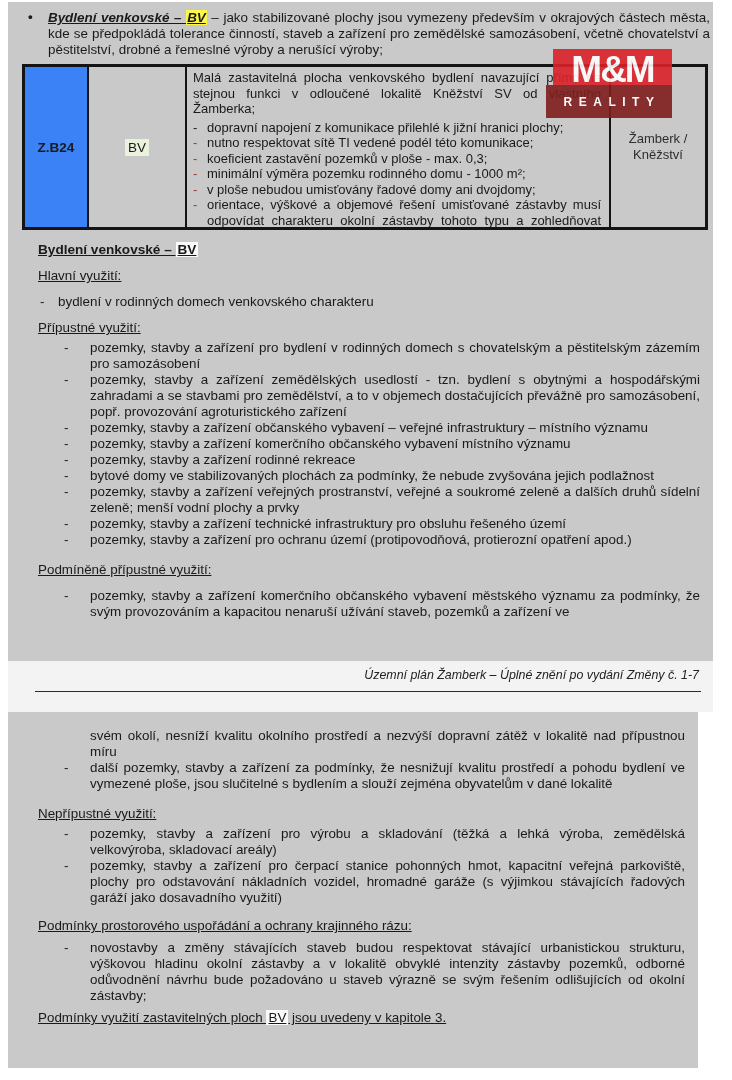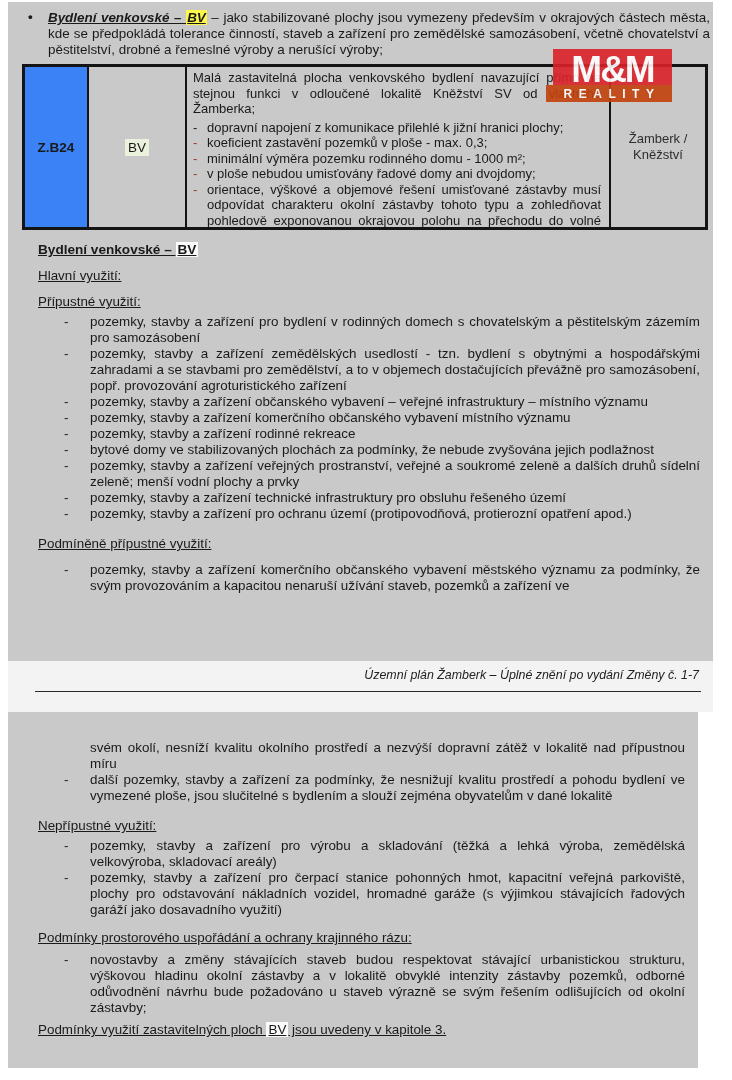--- a/index.html
+++ b/index.html
@@ -4,21 +4,21 @@
 <style>
   html,body{margin:0;padding:0;}
   body{
     width:732px;height:1080px;position:relative;background:#ffffff;
     font-family:"Liberation Sans","DejaVu Sans",sans-serif;
     color:#1a1a1a;overflow:hidden;
     -webkit-font-smoothing:antialiased;
   }
   .block{position:absolute;background:#c9c9c9;}
   #block1{left:8px;top:2px;width:705px;height:659px;padding-top:8px;box-sizing:border-box;}
-  #block2{left:8px;top:712px;width:690px;height:356px;padding-top:28px;box-sizing:border-box;}
+  #block2{left:8px;top:712px;width:690px;height:356px;padding-top:16px;box-sizing:border-box;}
   #footerband{position:absolute;left:8px;top:661px;width:705px;height:51px;background:#f3f3f3;}
 
   
   .bullet-para{position:relative;margin:0 3px 0 40px;font-size:13.4px;line-height:16px;text-align:justify;}
   .bullet-dot{position:absolute;left:-20px;top:-1px;font-weight:bold;}
   .blead{font-weight:bold;font-style:italic;text-decoration:underline;}
   .hl-yellow{background:#fdf64b;padding:0 1px;}
   .hl-white{background:#fafafa;padding:0 2px;}
   .hl-green{background:#eaf2de;padding:1px 3px;}
 
@@ -54,59 +54,61 @@
   .final-line .u{text-decoration:underline;text-align:right;}
 
   
   .pfoot-text{position:absolute;top:668px;right:33px;font-size:12.4px;font-style:italic;color:#222;}
   .pfoot-rule{position:absolute;left:35px;top:691px;width:666px;border-top:1.6px solid #2a2a2a;}
 
   
   .logo{position:absolute;left:546px;top:43px;width:126px;height:61px;opacity:0.9;}
   .logo-red{position:absolute;left:7px;top:0;width:119px;height:42px;background:#da2128;display:flex;align-items:center;justify-content:center;margin-top:6px;}
   .logo-red span{color:#fff;font-weight:bold;font-size:37px;letter-spacing:-2px;line-height:38px;}
-  .logo-blue{position:absolute;left:0;top:42px;width:126px;height:17px;background:#c2410c;display:flex;align-items:center;justify-content:center;}
+  .logo-blue{position:absolute;left:0;top:42px;width:126px;height:33px;background:#7f1d1d;display:flex;align-items:center;justify-content:center;}
   .logo-blue span{color:#fff;font-weight:bold;font-size:12px;letter-spacing:6.5px;padding-left:6px;line-height:12px;}
 </style>
 </head>
 <body>
 
 <div id="block1" class="block">
 
   <div class="bullet-para">
     <span class="bullet-dot">•</span>
     <span class="blead">Bydlení venkovské – </span><span class="blead hl-yellow">BV</span><span> – jako stabilizované plochy jsou vymezeny především v okrajových částech města, kde se předpokládá tolerance činností, staveb a zařízení pro zemědělské samozásobení, včetně chovatelství a pěstitelství, drobné a řemeslné výroby a nerušící výroby;</span>
   </div>
 
   <div class="ztable">
     <div class="zc zc1">Z.B24</div>
     <div class="zc zc2">
       <span class="hl-green">BV</span>
     </div>
     <div class="zc zc3">
       <div class="intro">Malá zastavitelná plocha venkovského bydlení navazující přímo na stejnou funkci v odloučené lokalitě Kněžství SV od vlastního Žamberka;</div>
       <div class="t-item"><span class="dash dash-black">-</span><span>dopravní napojení z komunikace přilehlé k jižní hranici plochy;</span></div>
+      <div class="t-item"><span class="dash dash-red">-</span><span>nutno respektovat sítě TI vedené podél této komunikace;</span></div>
       <div class="t-item"><span class="dash dash-red">-</span><span>koeficient zastavění pozemků v ploše - max. 0,3;</span></div>
       <div class="t-item"><span class="dash dash-red">-</span><span>minimální výměra pozemku rodinného domu - 1000 m²;</span></div>
       <div class="t-item"><span class="dash dash-red">-</span><span>v ploše nebudou umisťovány řadové domy ani dvojdomy;</span></div>
       <div class="t-item"><span class="dash dash-red">-</span><span>orientace, výškové a objemové řešení umisťované zástavby musí odpovídat charakteru okolní zástavby tohoto typu a zohledňovat pohledově exponovanou okrajovou polohu na přechodu do volné krajiny;</span></div>
     </div>
     <div class="zc zc4">
       <div>
         <div>Žamberk /</div>
         <div>Kněžství</div>
       </div>
     </div>
   </div>
 
   <div class="sec-title">
     <span class="u"><span>Bydlení venkovské – </span><span class="hl-white">BV</span></span>
   </div>
 
   <div class="sec-head"><span class="u">Hlavní využití:</span></div>
+  <div class="item-l1"><span class="dash">-</span><span>bydlení v rodinných domech venkovského charakteru</span></div>
 
   <div class="sec-head"><span class="u">Přípustné využití:</span></div>
   <div class="list">
     <div class="item"><span class="dash">-</span><span>pozemky, stavby a zařízení pro bydlení v rodinných domech s chovatelským a pěstitelským zázemím pro samozásobení</span></div>
     <div class="item"><span class="dash">-</span><span>pozemky, stavby a zařízení zemědělských usedlostí - tzn. bydlení s obytnými a hospodářskými zahradami a se stavbami pro zemědělství, a to v objemech dostačujících převážně pro samozásobení, popř. provozování agroturistického zařízení</span></div>
     <div class="item"><span class="dash">-</span><span>pozemky, stavby a zařízení občanského vybavení – veřejné infrastruktury – místního významu</span></div>
     <div class="item"><span class="dash">-</span><span>pozemky, stavby a zařízení komerčního občanského vybavení místního významu</span></div>
     <div class="item"><span class="dash">-</span><span>pozemky, stavby a zařízení rodinné rekreace</span></div>
     <div class="item"><span class="dash">-</span><span>bytové domy ve stabilizovaných plochách za podmínky, že nebude zvyšována jejich podlažnost</span></div>
     <div class="item"><span class="dash">-</span><span>pozemky, stavby a zařízení veřejných prostranství, veřejné a soukromé zeleně a dalších druhů sídelní zeleně; menší vodní plochy a prvky</span></div>

